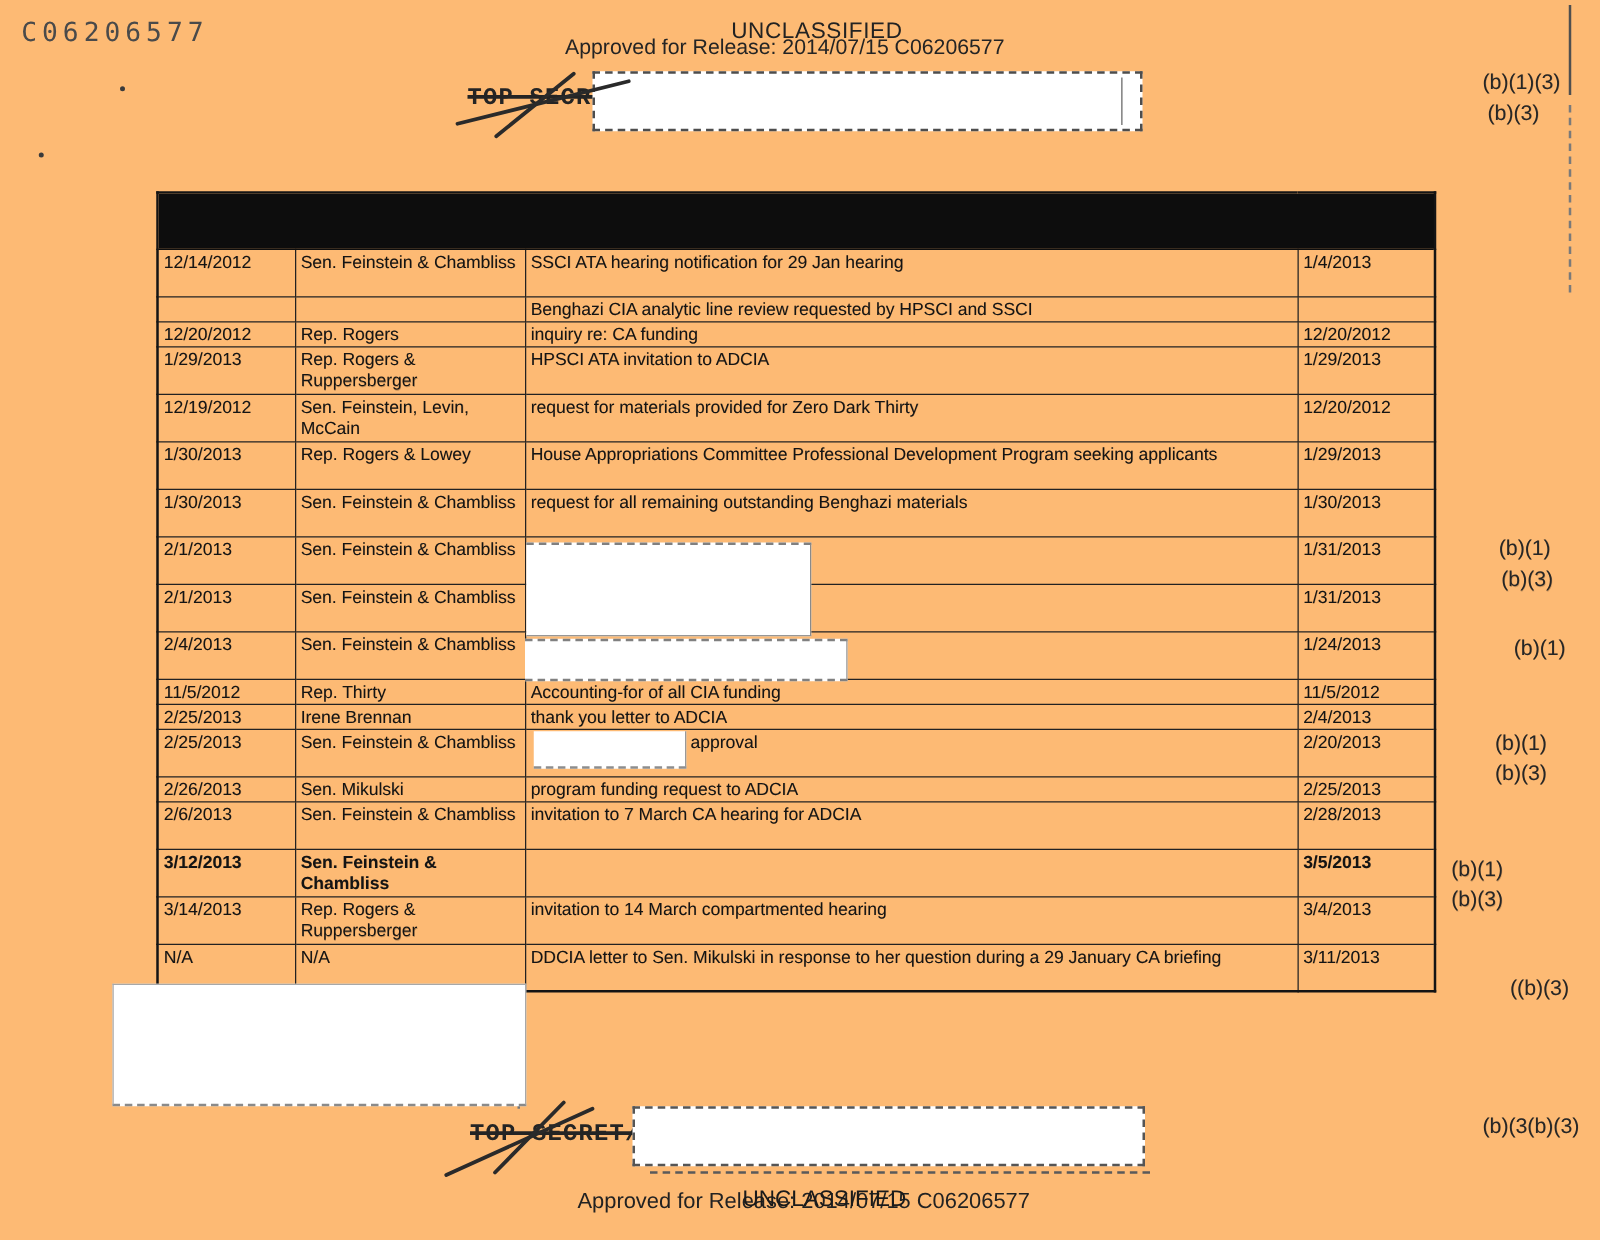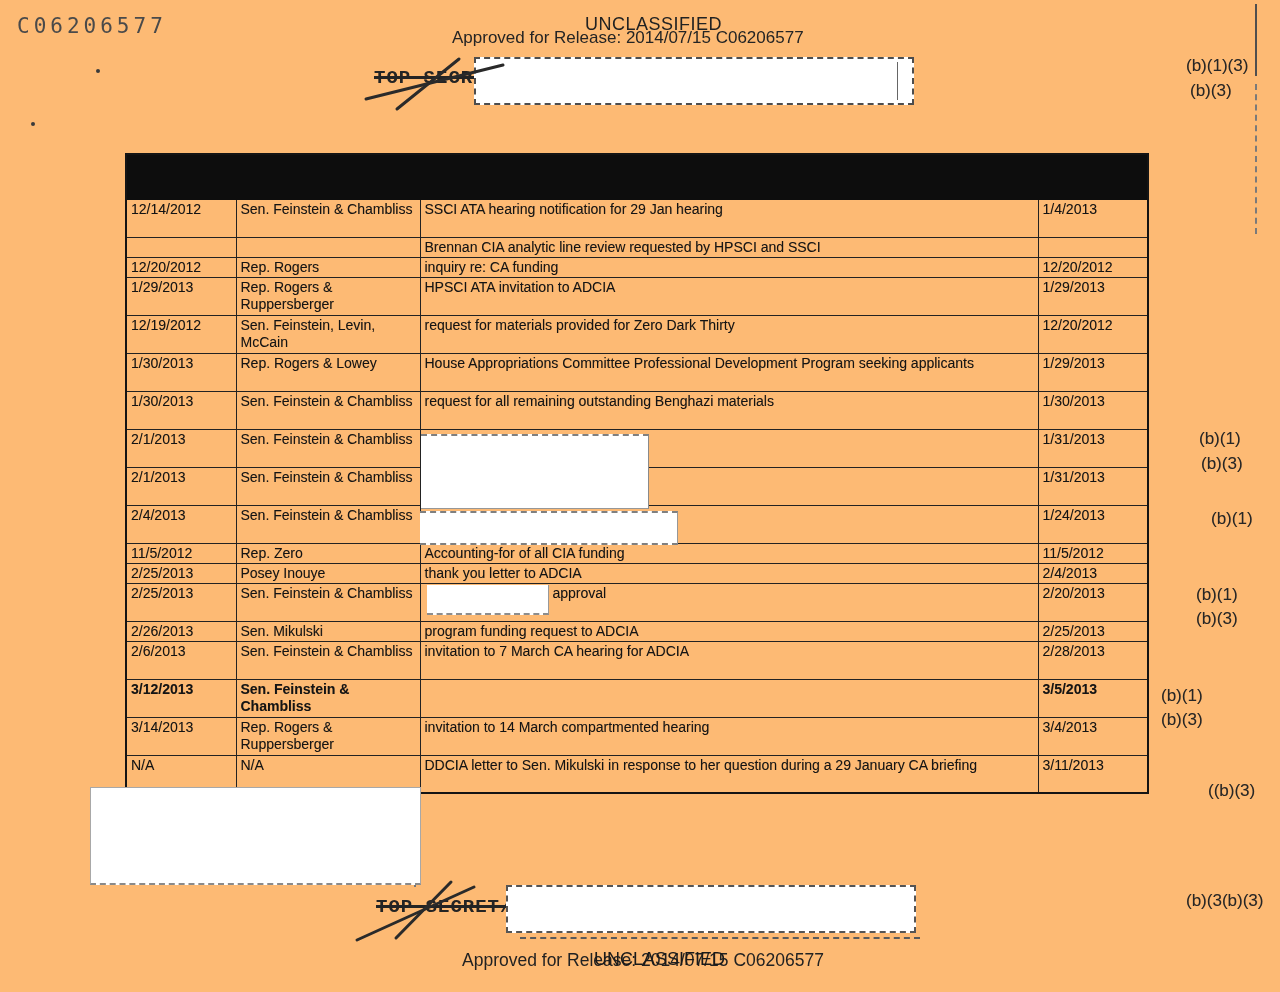--- a/index.html
+++ b/index.html
@@ -94,21 +94,21 @@
         </tr>
       <tr style="height: 38px;">
             <td>12/14/2012</td>
             <td>Sen. Feinstein &amp; Chambliss</td>
             <td>SSCI ATA hearing notification for 29 Jan hearing</td>
             <td>1/4/2013</td>
           </tr>
           <tr style="height: 20px;">
             <td></td>
             <td></td>
-            <td>Brennan CIA analytic line review requested by HPSCI and SSCI</td>
+            <td>Benghazi CIA analytic line review requested by HPSCI and SSCI</td>
             <td></td>
           </tr>
           <tr style="height: 20px;">
             <td>12/20/2012</td>
             <td>Rep. Rogers</td>
             <td>inquiry re: CA funding</td>
             <td>12/20/2012</td>
           </tr>
           <tr style="height: 38px;">
             <td>1/29/2013</td>
@@ -147,27 +147,27 @@
             <td>1/31/2013</td>
           </tr>
           <tr style="height: 38px;">
             <td>2/4/2013</td>
             <td>Sen. Feinstein &amp; Chambliss</td>
             <td></td>
             <td>1/24/2013</td>
           </tr>
           <tr style="height: 20px;">
             <td>11/5/2012</td>
-            <td>Rep. Zero</td>
+            <td>Rep. Thirty</td>
             <td>Accounting-for of all CIA funding</td>
             <td>11/5/2012</td>
           </tr>
           <tr style="height: 20px;">
             <td>2/25/2013</td>
-            <td>Posey Inouye</td>
+            <td>Irene Brennan</td>
             <td>thank you letter to ADCIA</td>
             <td>2/4/2013</td>
           </tr>
           <tr style="height: 38px;">
             <td>2/25/2013</td>
             <td>Sen. Feinstein &amp; Chambliss</td>
             <td><span class="redact-inline" style="width: 122px; margin-left: 2px;"></span> approval</td>
             <td>2/20/2013</td>
           </tr>
           <tr style="height: 20px;">

